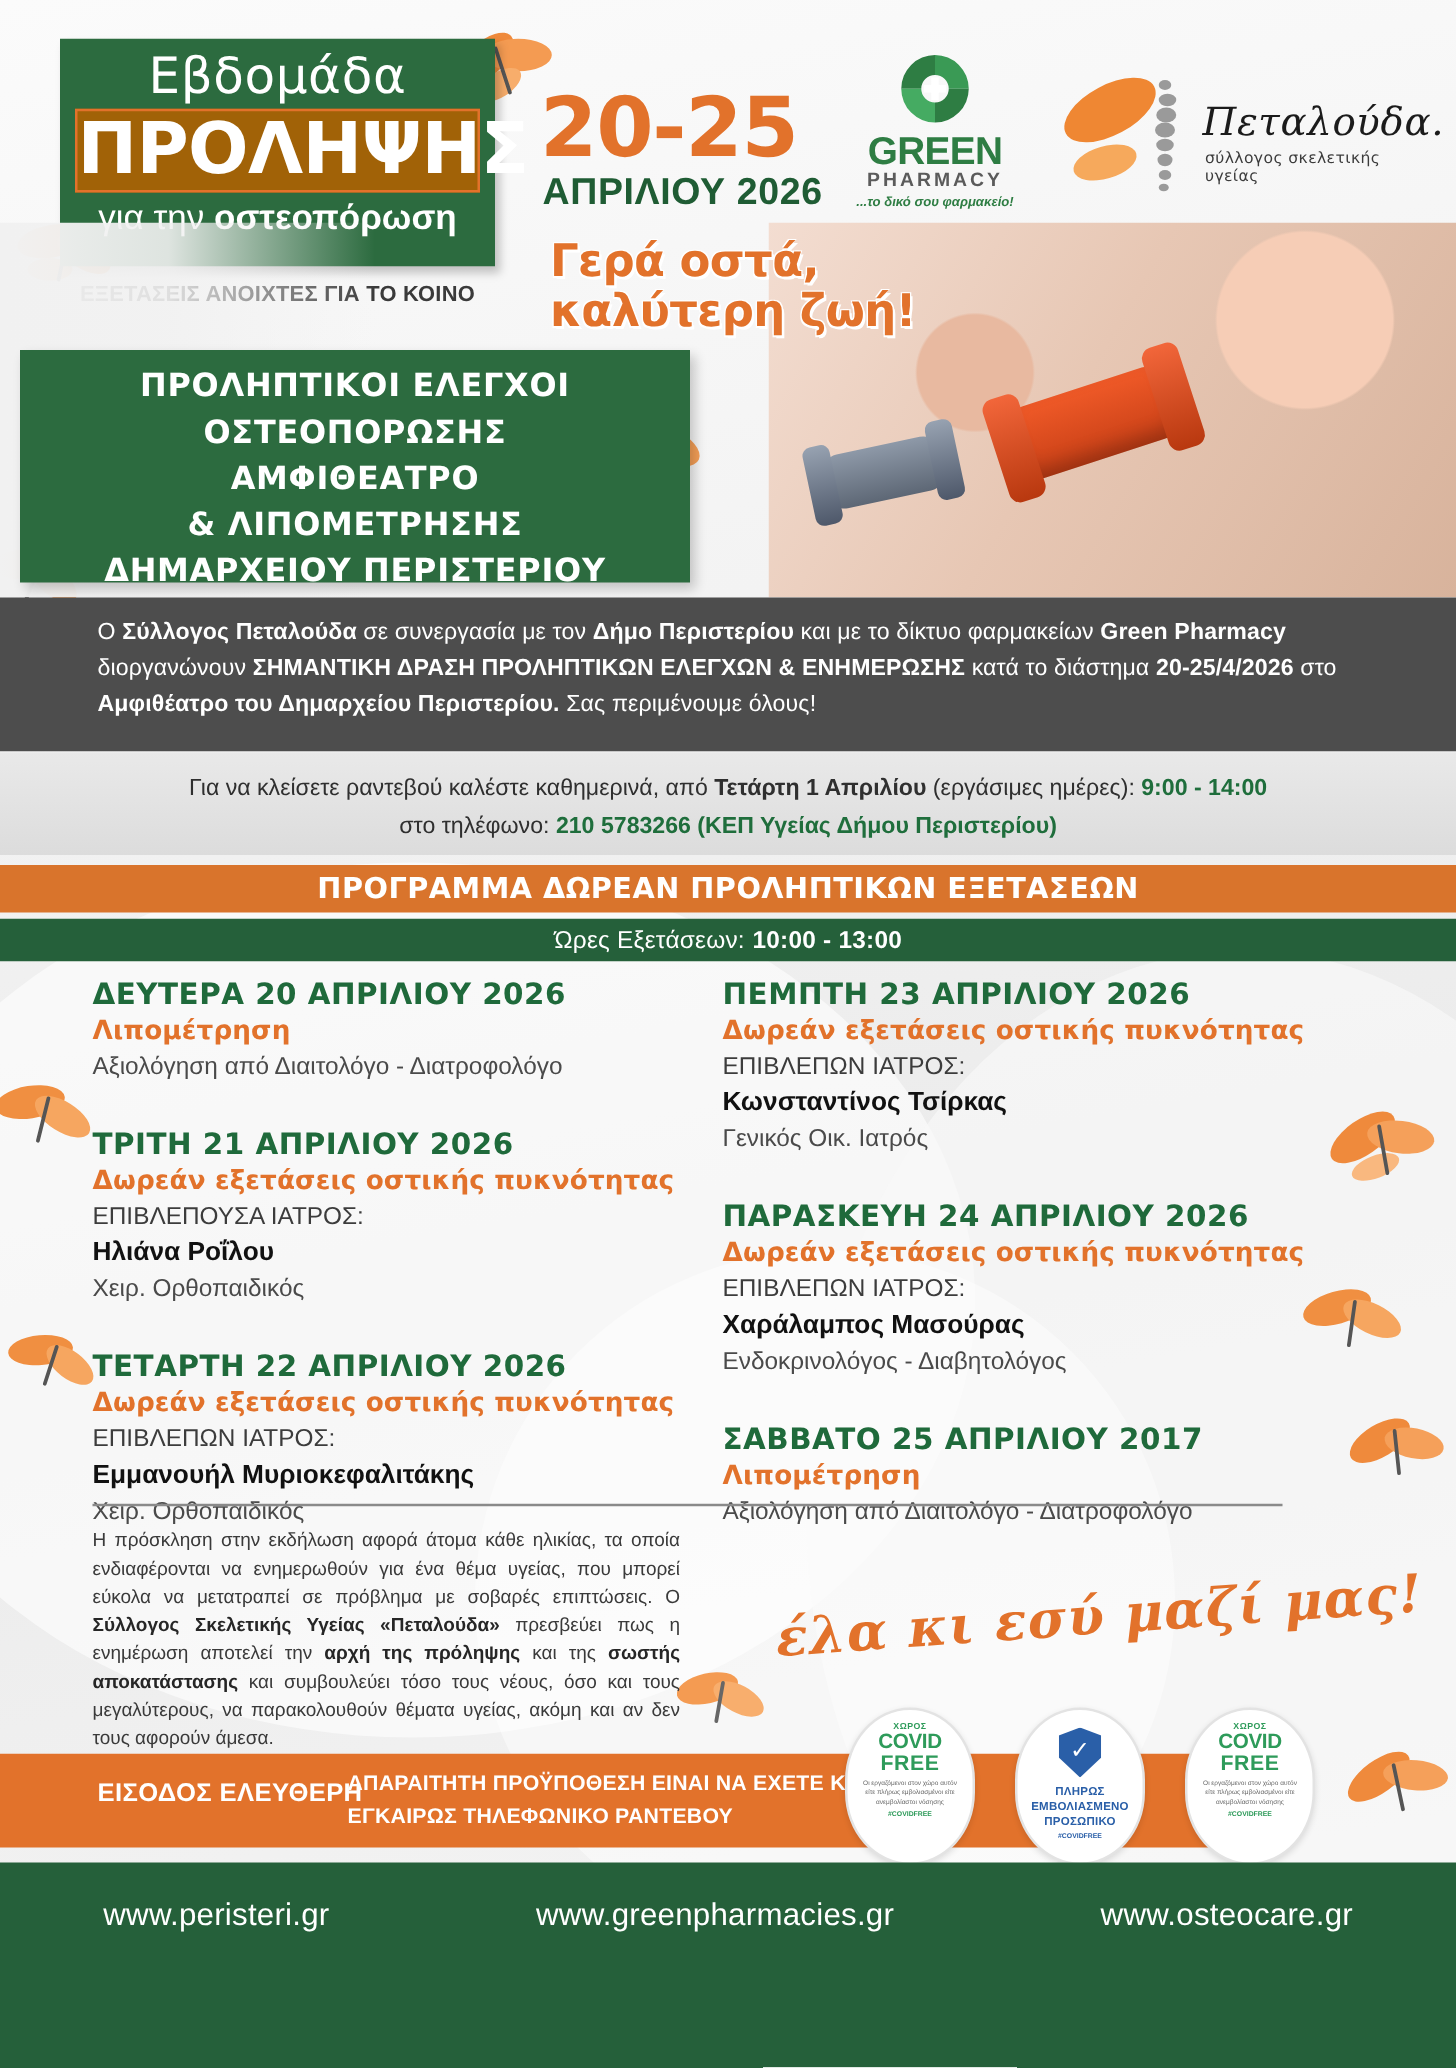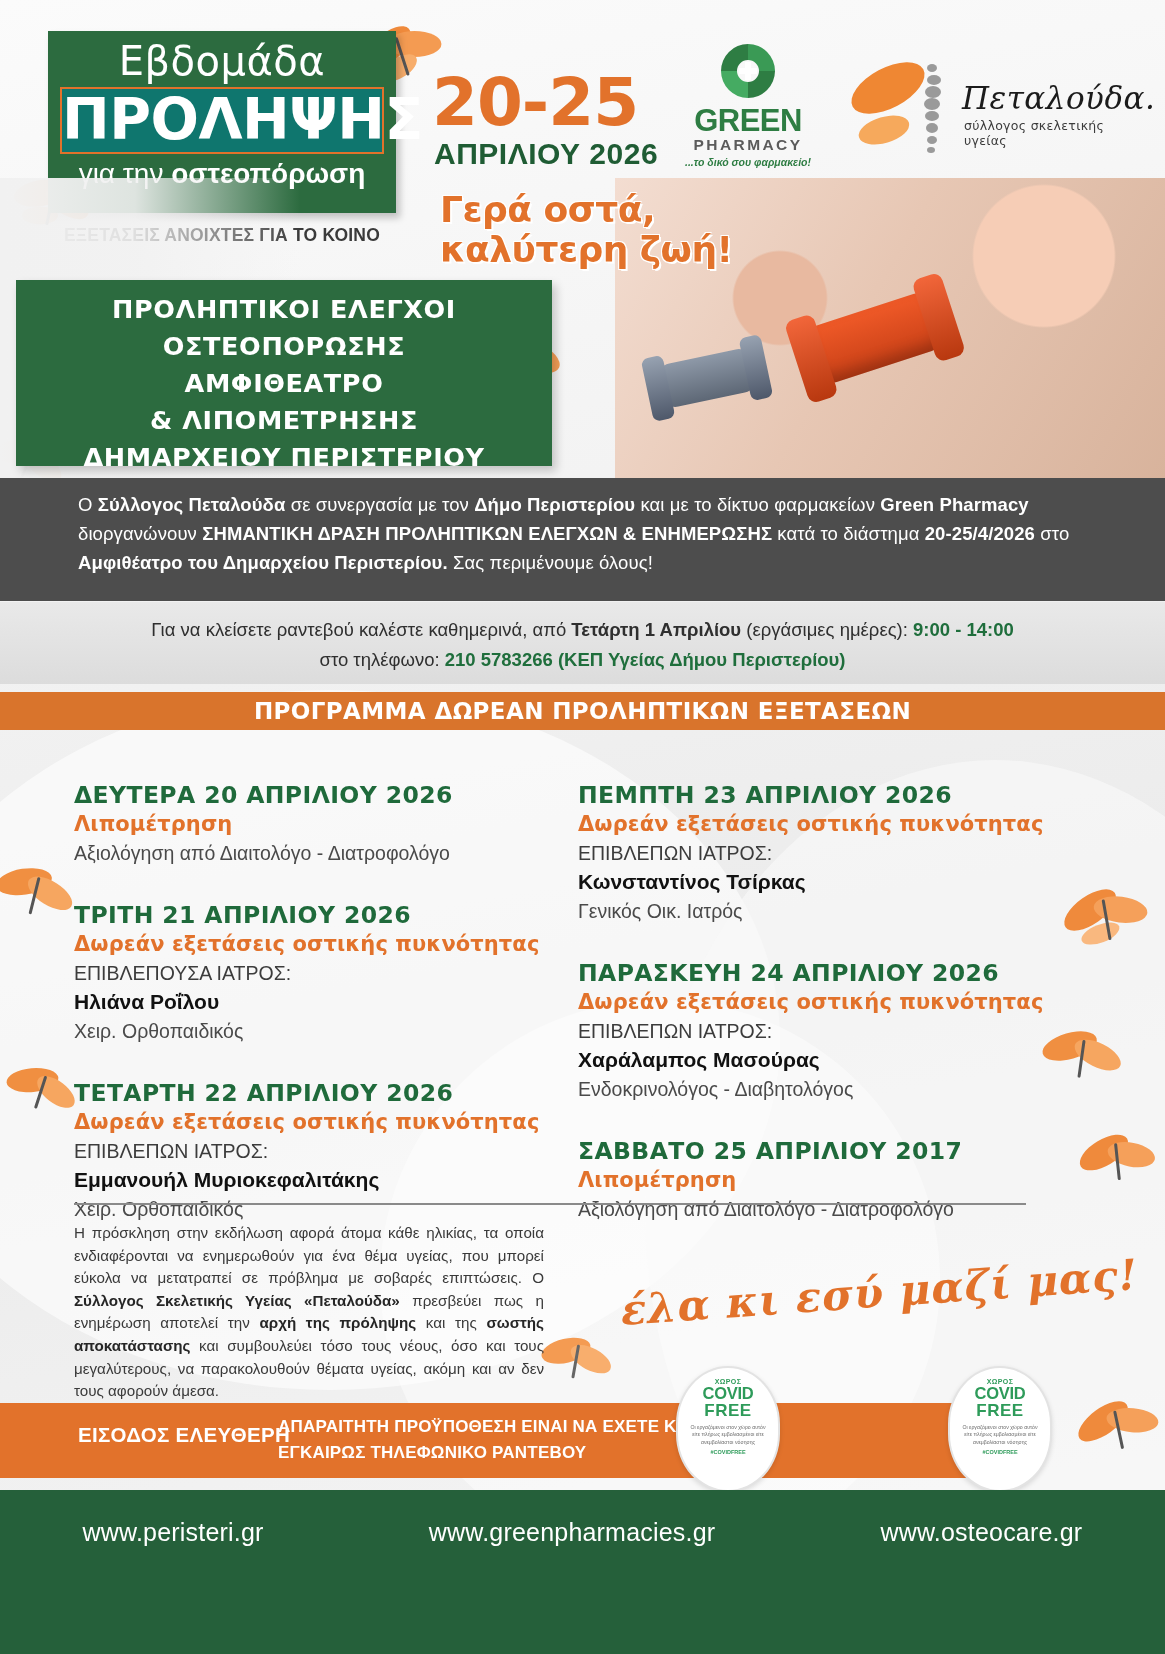--- a/index.html
+++ b/index.html
@@ -38,21 +38,21 @@
     background: #2c6b3f;
     box-shadow: 4px 5px 7px rgba(0,0,0,.22);
     text-align: center;
     padding-top: 7px;
   }
   .logo-evdomada {
     color: #ffffff; font-size: 40px; font-weight: 400; letter-spacing: .5px;
     line-height: 46px; font-family: "DejaVu Sans", sans-serif;
   }
   .logo-prolipsis-wrap {
-    background: #0f766e; margin: 3px 12px 0 12px; padding: 1px 0 3px 0;
+    background: #a16207; margin: 3px 12px 0 12px; padding: 1px 0 3px 0;
     border: 2px solid #e2722b;
   }
   .logo-prolipsis {
     color: #ffffff; font-size: 57px; font-weight: 800; letter-spacing: -.5px;
     line-height: 59px; font-family: "DejaVu Sans", sans-serif;
   }
   .logo-gia { margin-top: 4px; font-size: 28px; line-height: 32px; color: #ffffff; }
   .logo-gia b { color: #ffffff; font-weight: 700; }
   .logo-gia .plain { font-weight: 400; }
   .open-line {
@@ -446,20 +446,21 @@
   <div class="desc">
     <p><span>Ο </span><b>Σύλλογος Πεταλούδα</b><span> σε συνεργασία με τον </span><b>Δήμο Περιστερίου</b><span> και με το δίκτυο φαρμακείων </span><b>Green Pharmacy</b><span> διοργανώνουν </span><b>ΣΗΜΑΝΤΙΚΗ ΔΡΑΣΗ ΠΡΟΛΗΠΤΙΚΩΝ ΕΛΕΓΧΩΝ &amp; ΕΝΗΜΕΡΩΣΗΣ</b><span> κατά το διάστημα </span><b>20-25/4/2026</b><span> στο </span><b>Αμφιθέατρο του Δημαρχείου Περιστερίου.</b><span> Σας περιμένουμε όλους!</span></p>
   </div>
 
   <div class="phone-bar">
     <div><span>Για να κλείσετε ραντεβού καλέστε καθημερινά, από </span><b>Τετάρτη 1 Απριλίου</b><span> (εργάσιμες ημέρες): </span><span class="green">9:00 - 14:00</span></div>
     <div><span>στο τηλέφωνο: </span><span class="green">210 5783266 (ΚΕΠ Υγείας Δήμου Περιστερίου)</span></div>
   </div>
 
   <div class="prog-banner">ΠΡΟΓΡΑΜΜΑ ΔΩΡΕΑΝ ΠΡΟΛΗΠΤΙΚΩΝ ΕΞΕΤΑΣΕΩΝ</div>
+  <div class="hours-banner"><span>Ώρες Εξετάσεων:</span><b>10:00 - 13:00</b></div>
 
   <div class="schedule">
 
     <div class="col col-left">
       <div class="day">
         <div class="day-title">ΔΕΥΤΕΡΑ 20 ΑΠΡΙΛΙΟΥ 2026</div>
         <div class="day-exam">Λιπομέτρηση</div>
         <div class="day-spec">Αξιολόγηση από Διαιτολόγο - Διατροφολόγο</div>
       </div>
       <div class="day">
@@ -515,20 +516,27 @@
   </div>
 
   <div class="badges">
     <div class="badge badge-green b1">
       <div class="b-top">ΧΩΡΟΣ</div>
       <div class="b-covid">COVID</div>
       <div class="b-free">FREE</div>
       <div class="b-small">Οι εργαζόμενοι στον χώρο αυτόν είτε πλήρως εμβολιασμένοι είτε ανεμβολίαστοι νόσησης</div>
       <div class="b-tag">#COVIDFREE</div>
     </div>
+    <div class="badge badge-blue b2">
+      <div class="shield"></div>
+      <div class="b-txt">ΠΛΗΡΩΣ</div>
+      <div class="b-txt">ΕΜΒΟΛΙΑΣΜΕΝΟ</div>
+      <div class="b-txt">ΠΡΟΣΩΠΙΚΟ</div>
+      <div class="b-tag">#COVIDFREE</div>
+    </div>
     <div class="badge badge-green b3">
       <div class="b-top">ΧΩΡΟΣ</div>
       <div class="b-covid">COVID</div>
       <div class="b-free">FREE</div>
       <div class="b-small">Οι εργαζόμενοι στον χώρο αυτόν είτε πλήρως εμβολιασμένοι είτε ανεμβολίαστοι νόσησης</div>
       <div class="b-tag">#COVIDFREE</div>
     </div>
   </div>
 
   <div class="footer">

